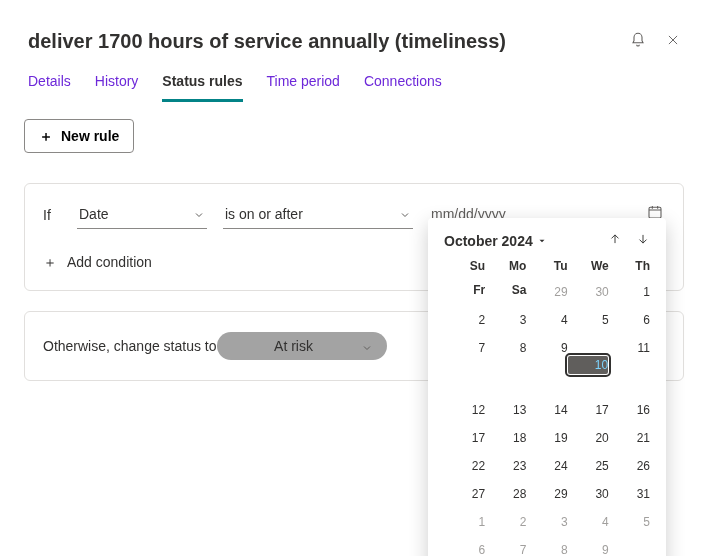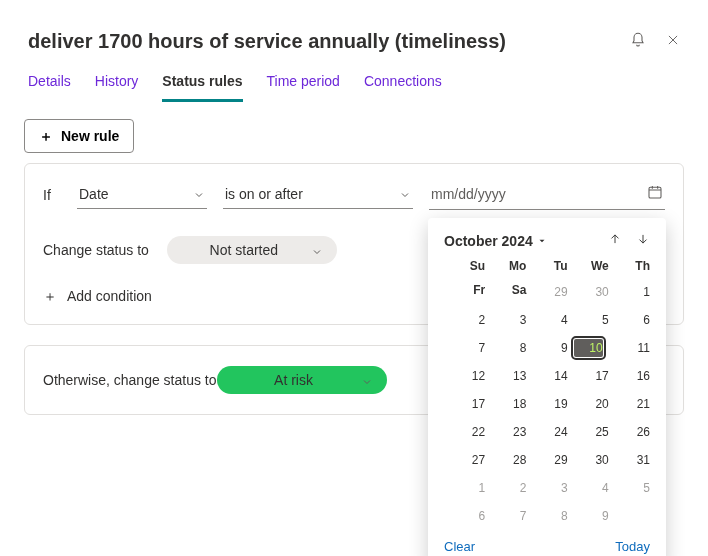--- a/index.html
+++ b/index.html
@@ -59,21 +59,21 @@
     background: #fff;
     padding: 8px 14px;
     font-size: 14px;
     cursor: pointer;
     font-weight: 600;
   }
   .plus { font-size: 14px; line-height: 1; }
   .rule-card {
     border: 1px solid #e1dfdd;
     border-radius: 6px;
-    margin-top: 10px;
+    margin-top: 30px;
     padding: 16px 18px 20px 18px;
     position: relative;
   }
   .if-row {
     display: flex;
     align-items: center;
     gap: 16px;
   }
   .if-label { width: 18px; }
   .select-underline {
@@ -107,21 +107,21 @@
     justify-content: center;
     gap: 10px;
     border-radius: 16px;
     padding: 6px 40px 6px 24px;
     position: relative;
     min-width: 170px;
     cursor: pointer;
   }
   .pill .chev { position: absolute; right: 14px; top: 9px; }
   .pill-notstarted { background: #edebe9; color: #323130; }
-  .pill-atrisk    { background: #22c55e; color: #323130; }
+  .pill-atrisk    { background: #a3a3a3; color: #323130; }
   .add-cond {
     display: inline-flex;
     align-items: center;
     gap: 10px;
     margin-top: 24px;
     color: #323130;
     cursor: pointer;
   }
   .trash {
     position: absolute;
@@ -173,26 +173,26 @@
     text-align: right;
     row-gap: 10px;
     column-gap: 0;
     font-size: 12px;
   }
   .cal-dow { font-weight: 600; color: #323130; }
   .cal-day { color: #323130; cursor: pointer; padding: 2px 0; }
   .cal-day.muted { color: #a19f9d; }
   .cal-day.today {
     background: #605e5c;
-    color: #bef264;
+    color: #7dd3fc;
     border-radius: 2px;
     outline: 2px solid #323130;
     outline-offset: 1px;
-    width: 29px;
-    margin: 0 auto;
+    width: 40px;
+    margin: 17px auto;
   }
   .cal-foot {
     display: flex;
     justify-content: space-between;
     margin-top: 14px;
     font-size: 13px;
   }
   .cal-foot span { color: #0f6cbd; cursor: pointer; }
 </style>
 </head>
@@ -255,31 +255,20 @@
         <span>mm/dd/yyyy</span>
         <span class="cal-icon">
           <svg viewBox="0 0 24 24" fill="none" stroke-width="1.6">
               <rect x="3" y="5" width="18" height="16" rx="2"></rect>
               <path d="M3 9h18M8 3v4M16 3v4"></path>
             </svg>
         </span>
       </div>
     </div>
 
-    <div class="change-row">
-      <span>Change status to</span>
-      <div class="pill pill-notstarted">
-        <span>Not started</span>
-        <span class="chev">
-          <svg viewBox="0 0 24 24" fill="none" stroke-width="2">
-              <path d="M6 9l6 6 6-6"></path>
-            </svg>
-        </span>
-      </div>
-    </div>
 
     <div class="add-cond">
       <span class="plus">＋</span>
       <span>Add condition</span>
     </div>
 
     <span class="trash">
       <svg viewBox="0 0 24 24" fill="none" stroke-width="1.6">
           <path d="M4 7h16M9 7V4h6v3M6 7l1 13h10l1-13M10 11v6M14 11v6"></path>
         </svg>

